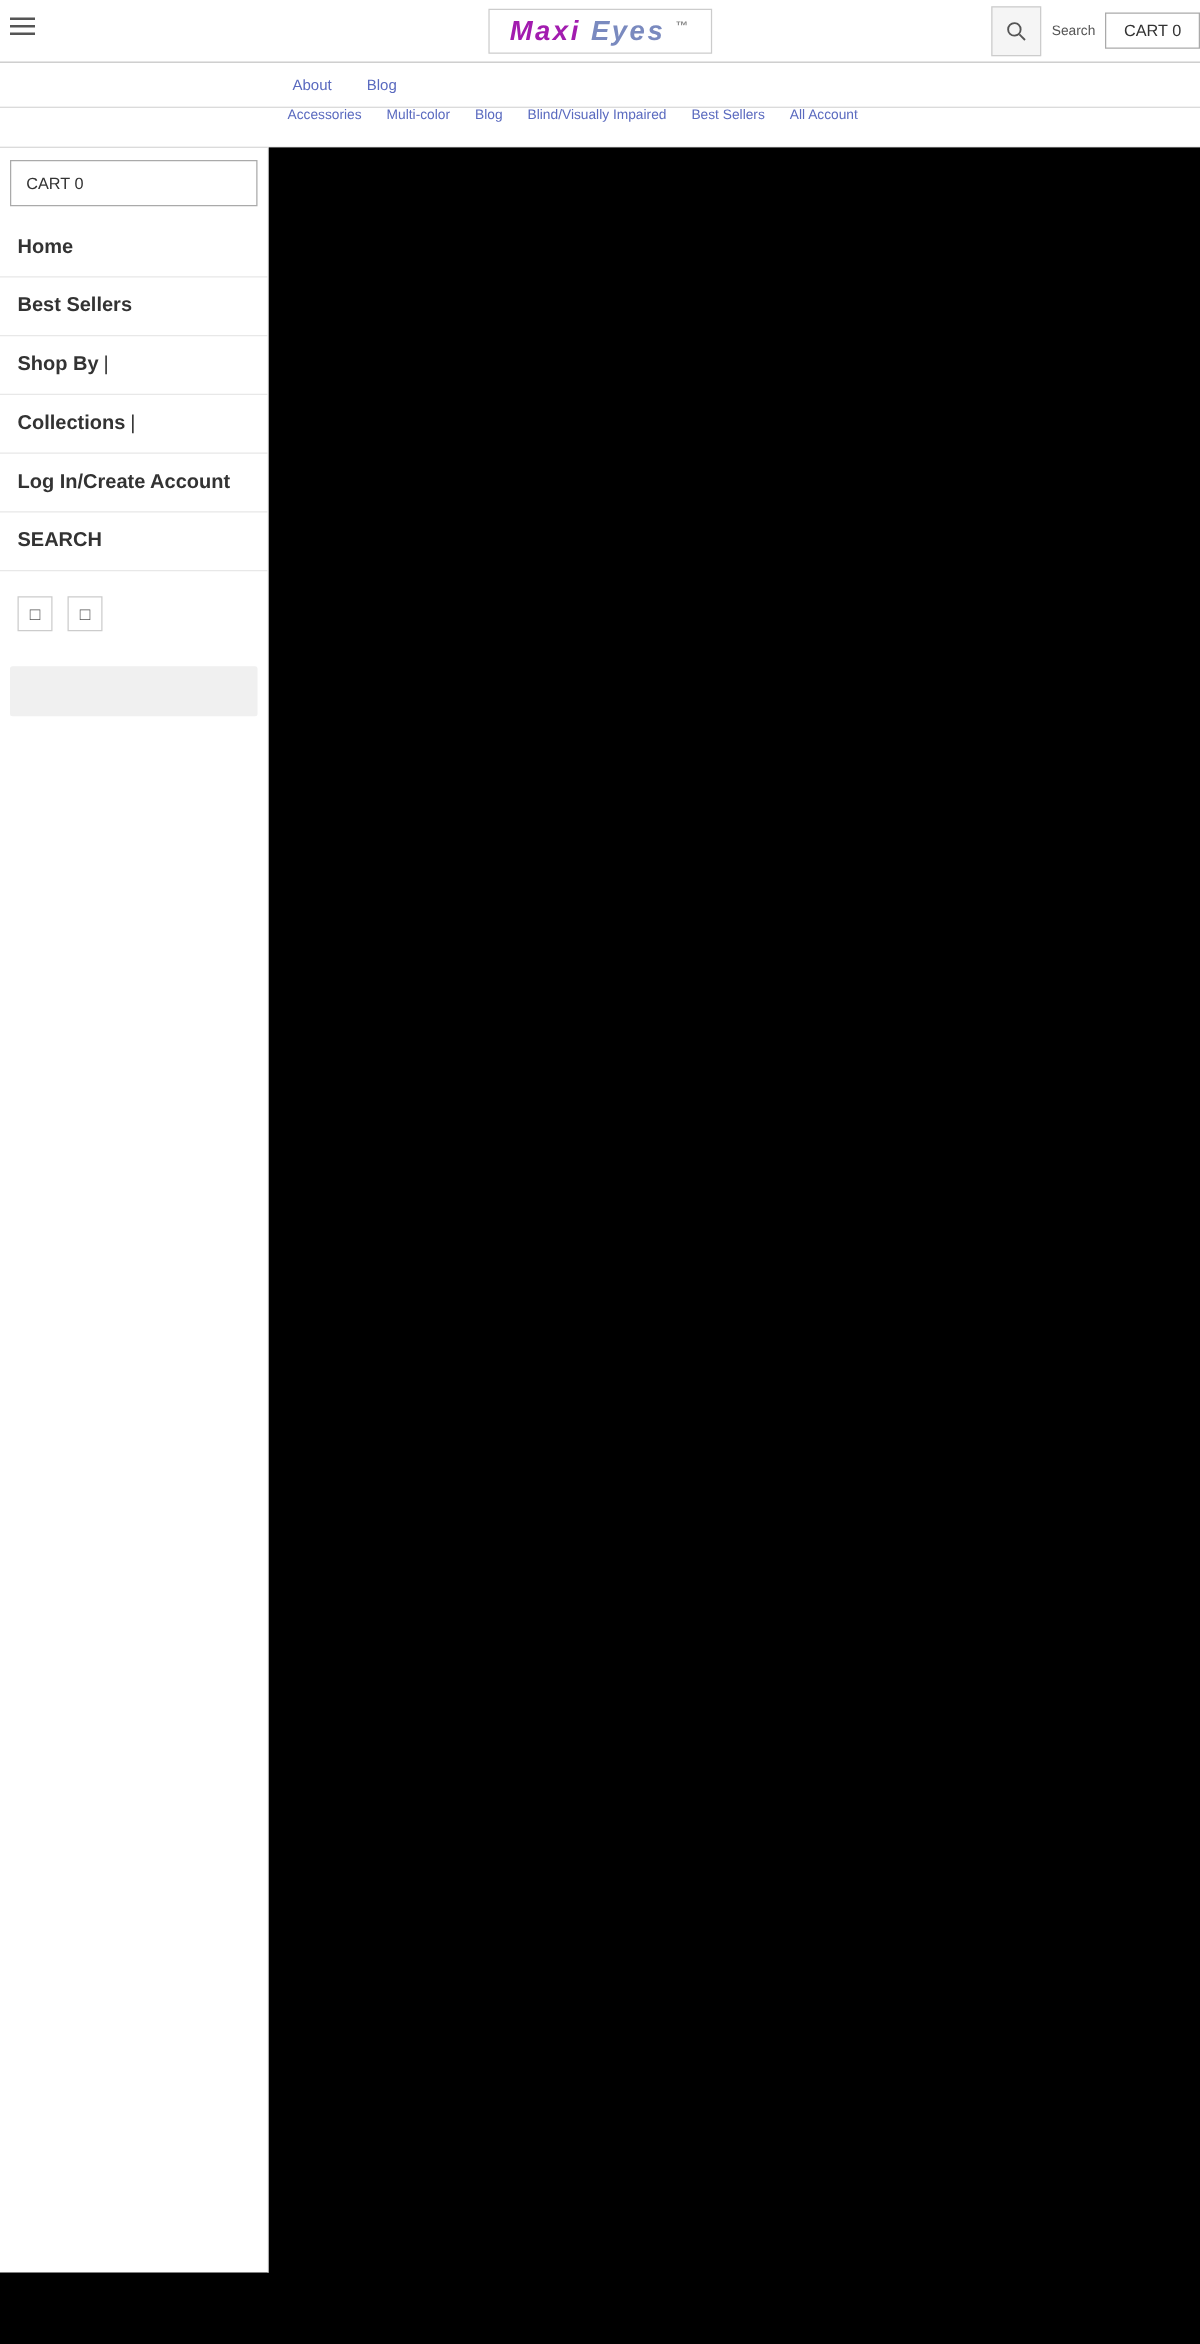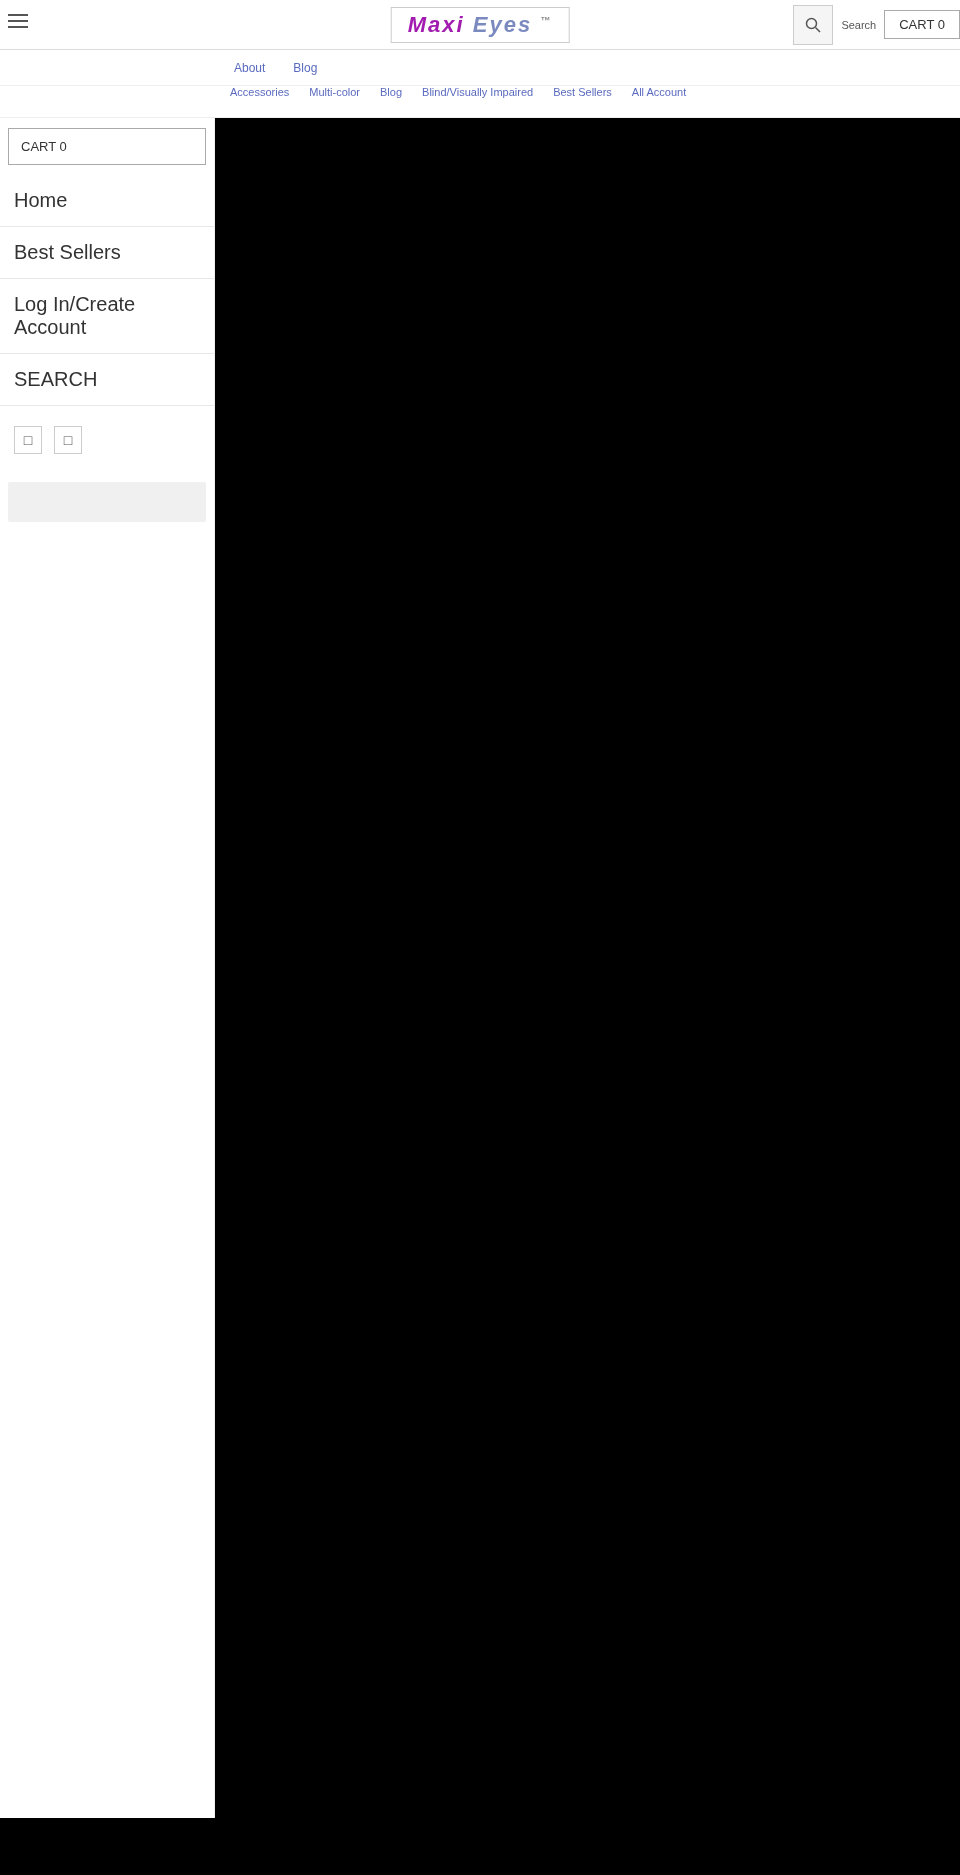--- a/index.html
+++ b/index.html
@@ -136,27 +136,28 @@
       border: 1px solid #aaa;
       margin: 10px 8px;
       padding: 10px 12px;
       font-size: 13px;
       color: #333;
       cursor: pointer;
     }
 
     .sidebar-item {
       padding: 14px 14px;
-      font-size: 20px;
+      font-size: 16px;
       color: #333;
       cursor: pointer;
       border-bottom: 1px solid #e8e8e8;
       display: flex;
       align-items: center;
       gap: 4px;
+      font-weight: bold;
     }
 
     .sidebar-item.with-cursor::after {
       content: '|';
       color: #333;
       font-weight: 100;
     }
 
     .sidebar-social {
       display: flex;
@@ -251,20 +252,26 @@
 
   <div class="sidebar">
     <div class="sidebar-cart">CART 0</div>
 
     <div class="sidebar-item">
       <span>Home</span>
     </div>
     <div class="sidebar-item">
       <span>Best Sellers</span>
     </div>
+    <div class="sidebar-item with-cursor">
+      <span>Shop By</span>
+    </div>
+    <div class="sidebar-item with-cursor">
+      <span>Collections</span>
+    </div>
     <div class="sidebar-item">
       <span>Log In/Create Account</span>
     </div>
     <div class="sidebar-item">
       <span>SEARCH</span>
     </div>
 
     <div class="sidebar-social">
       <div class="social-icon">□</div>
       <div class="social-icon">□</div>

